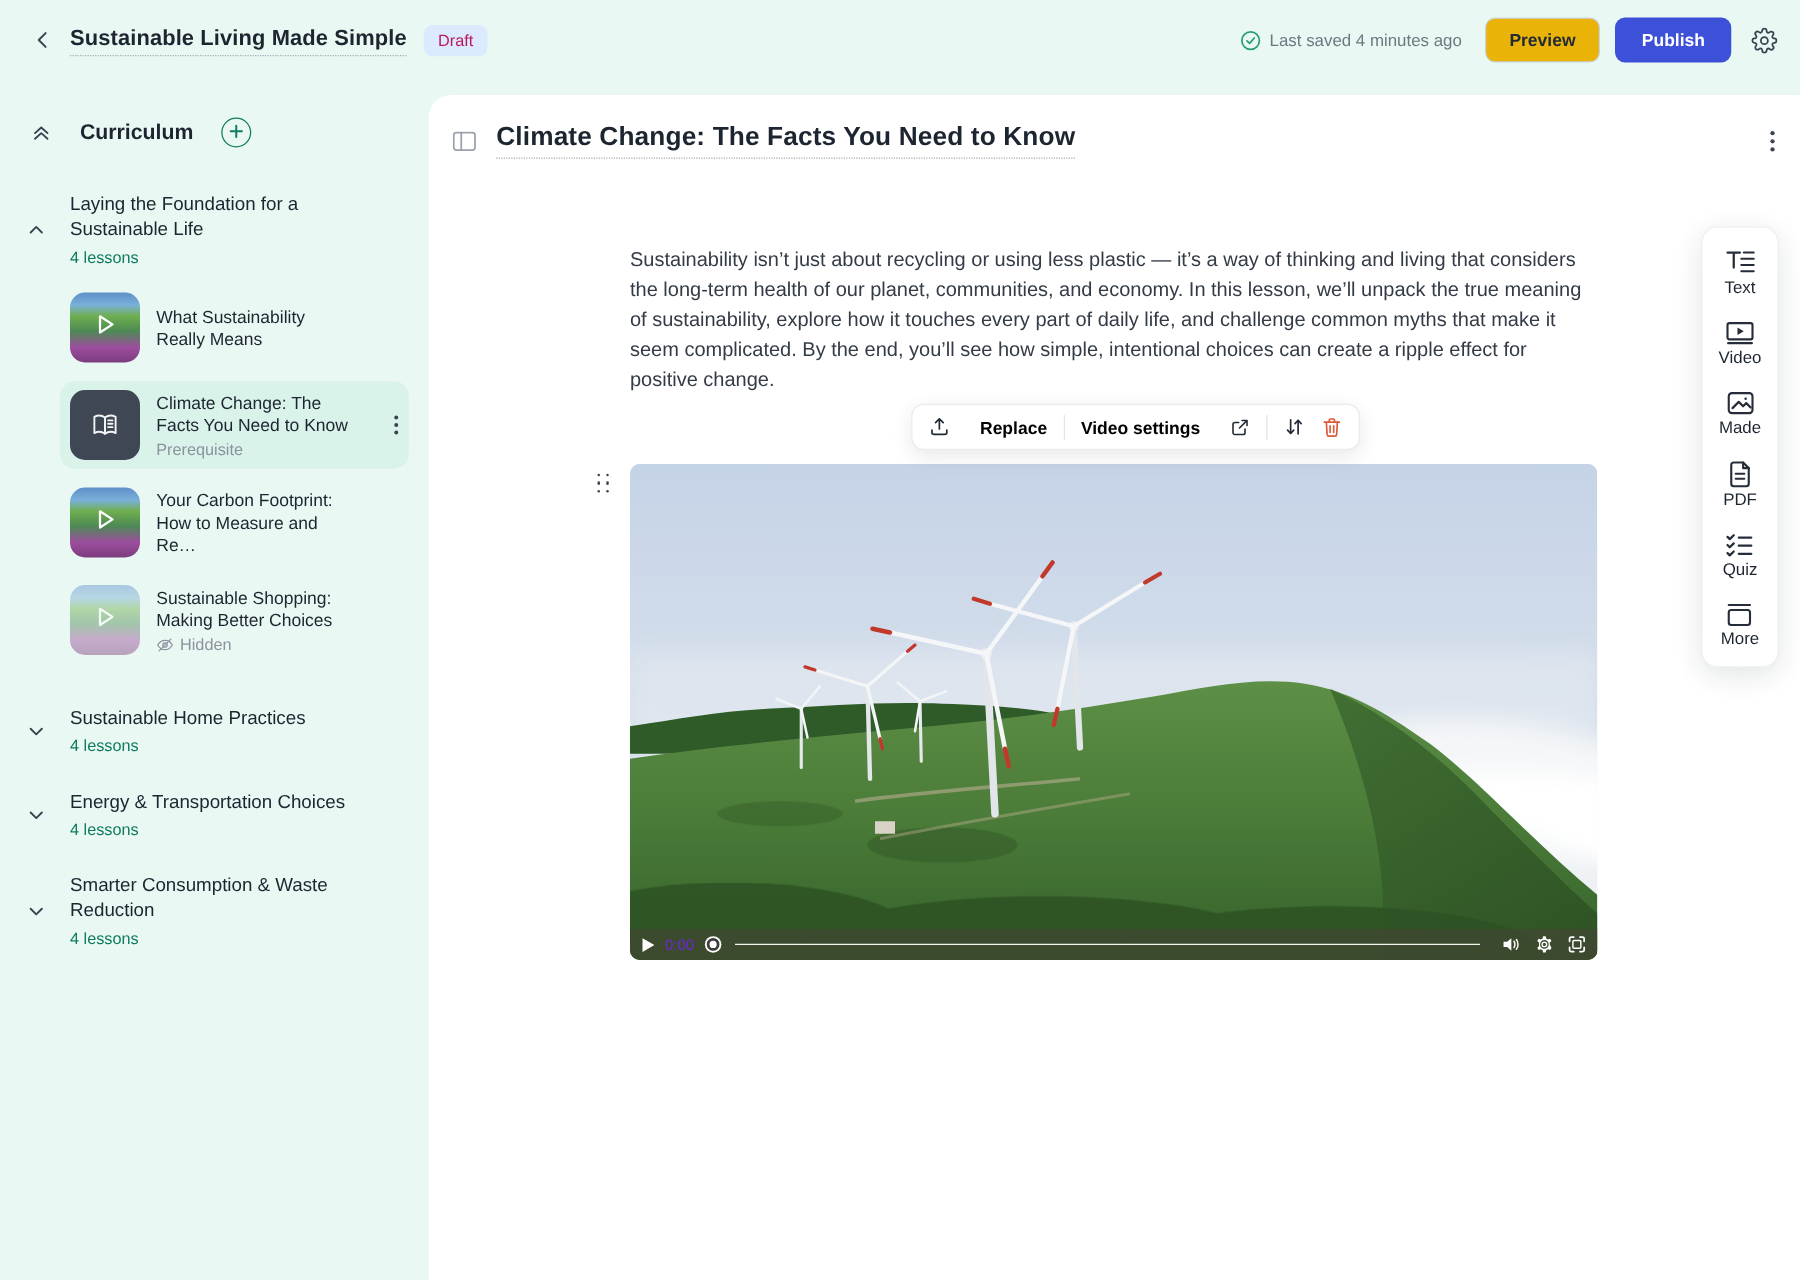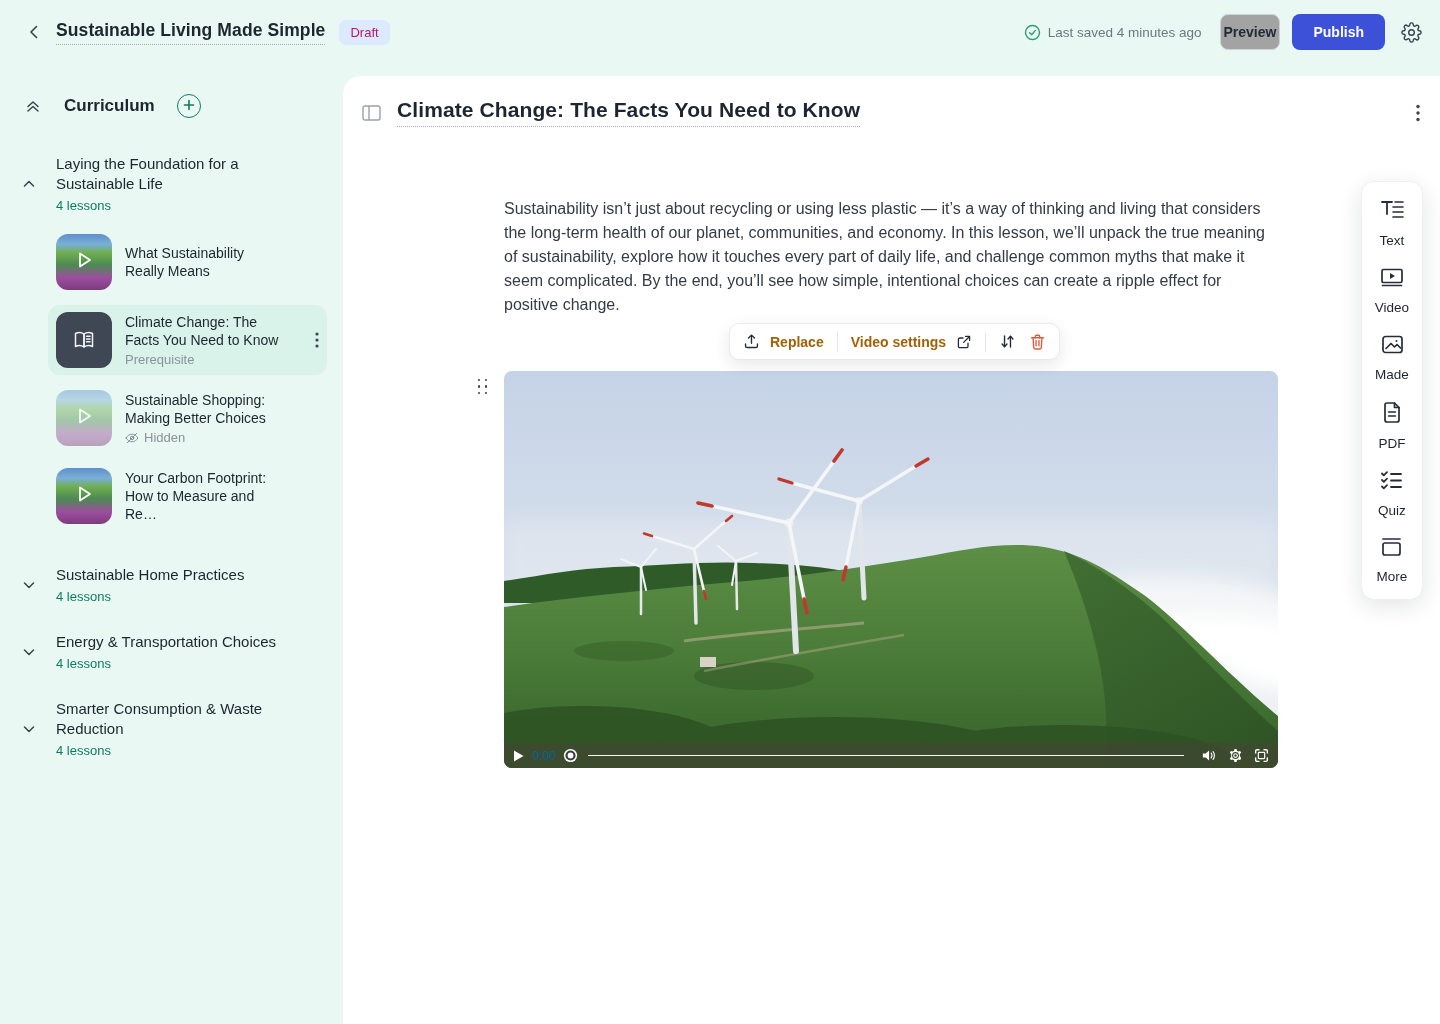--- a/index.html
+++ b/index.html
@@ -12,21 +12,21 @@
             display:flex; align-items:center; padding:0 18px 0 20px; background:#e9f8f2; z-index:5; }
   .back-btn { width:28px; height:28px; border:none; background:transparent; cursor:pointer;
               display:flex; align-items:center; justify-content:center; color:#3a4350; }
   .course-title { margin-left:8px; font-size:17.5px; font-weight:700; letter-spacing:.1px;
                   border-bottom:1.5px dotted #a6adb8; padding-bottom:3px; cursor:text; }
   .badge-draft { margin-left:14px; background:#dbeafe; color:#be185d; font-size:13px; font-weight:500;
                  padding:5px 11px; border-radius:7px; }
   .topbar-spacer { flex:1; }
   .saved { display:flex; align-items:center; gap:7px; color:#6f7782; font-size:13.5px; margin-right:18px; }
   .btn { font-family:inherit; font-size:14px; font-weight:600; border-radius:8px; cursor:pointer; }
-  .btn-preview { background:#a3a3a3; color:#222a36; border:1px solid #c9d2d8; padding:9px 3px; margin-right:12px; }
+  .btn-preview { background:#eab308; color:#222a36; border:1px solid #c9d2d8; padding:9px 19px; margin-right:12px; }
   .btn-publish { background:#3c50d8; color:#fff; border:none; padding:10px 21px; margin-right:16px; }
   .icon-btn { border:none; background:transparent; cursor:pointer; display:flex; align-items:center; justify-content:center; }
 
   
   .sidebar { position:absolute; top:76px; left:0; width:343px; bottom:0; background:#e9f8f2; padding:18px 16px 0 20px; }
   .curr-header { display:flex; align-items:center; gap:12px; margin-left:4px; }
   .curr-title { font-size:17px; font-weight:700; margin-left:10px; }
   .plus-btn { margin-left:10px; width:24px; height:24px; border-radius:50%; border:1.4px solid #0f7b61;
               background:transparent; color:#0f7b61; font-size:16px; line-height:1; cursor:pointer;
               display:flex; align-items:center; justify-content:center; padding-bottom:2px; }
@@ -57,41 +57,41 @@
   .panel-icon { color:#9aa1ac; margin-right:16px; display:flex; }
   .page-title { font-size:21px; font-weight:700; letter-spacing:.1px; border-bottom:1.5px dotted #a6adb8; padding-bottom:4px; cursor:text; }
   .header-kebab { margin-left:auto; }
 
   .paragraph { position:absolute; left:161px; top:121px; width:776px; font-size:16px; line-height:24px; color:#333b46; }
 
   
   .block-toolbar { position:absolute; left:386px; top:247px; height:37px; background:#fff;
                    border:1px solid #e8eaed; border-radius:10px; box-shadow:0 5px 16px rgba(20,30,40,.10);
                    display:flex; align-items:center; padding:0 13px; gap:13px; z-index:4; }
-  .bt-item { display:flex; align-items:center; gap:10px; font-size:14px; font-weight:600; color:#a16207;
+  .bt-item { display:flex; align-items:center; gap:24px; font-size:14px; font-weight:600; color:#000000;
              background:transparent; border:none; cursor:pointer; font-family:inherit; }
   .bt-divider { width:1px; height:20px; background:#e2e5e9; }
 
   
   .drag-handle { position:absolute; left:132px; top:300px; width:16px; height:22px; cursor:grab;
                  display:grid; grid-template-columns:4px 4px; grid-auto-rows:4px; gap:2.5px 3px; align-content:center; justify-content:center; }
   .drag-handle i { width:2.6px; height:2.6px; border-radius:50%; background:#3c4450; }
   .video-frame { position:absolute; left:161px; top:295px; width:774px; height:397px; border-radius:8px; overflow:hidden; }
   .video-frame svg.scene { display:block; }
   .player-bar { position:absolute; left:0; right:0; bottom:0; height:25px; background:rgba(72,66,55,.52);
                 display:flex; align-items:center; padding:0 9px; gap:8px; }
-  .player-time { color:#0369a1; font-size:12px; }
+  .player-time { color:#6d28d9; font-size:12px; }
   .player-line { height:1.6px; background:rgba(255,255,255,.95); flex:0 0 596px; margin-left:2px; }
   .player-right { margin-left:auto; display:flex; align-items:center; gap:11px; }
 
   
   .insert-toolbar { position:absolute; left:1361px; top:181px; width:62px; background:#fff; border-radius:13px;
                     box-shadow:0 6px 22px rgba(20,30,40,.12); border:1px solid #eef0f2;
                     display:flex; flex-direction:column; align-items:center; padding:17px 0 15px; gap:19px; z-index:6; }
-  .it-item { display:flex; flex-direction:column; align-items:center; gap:12px; background:none; border:none;
+  .it-item { display:flex; flex-direction:column; align-items:center; gap:1px; background:none; border:none;
              cursor:pointer; color:#262d3a; font-family:inherit; }
   .it-label { font-size:13.5px; color:#1d2530; }
 </style>
 </head>
 <body>
 
 <div class="screen">
 
   <header class="topbar">
     <button class="back-btn">
@@ -178,50 +178,50 @@
           <button class="icon-btn kebab">
             <svg width="4" height="16" viewBox="0 0 4 16" fill="#3a4350">
                 <circle cx="2" cy="2" r="1.6"></circle>
                 <circle cx="2" cy="8" r="1.6"></circle>
                 <circle cx="2" cy="14" r="1.6"></circle>
               </svg>
           </button>
         </div>
 
         <div class="lesson-row">
+          <div class="thumb">
+            <span class="play">
+              <svg width="22" height="22" viewBox="0 0 22 22" fill="none" stroke="#ffffff" stroke-width="1.8" stroke-linejoin="round">
+                  <path d="M7 4.5 L17 11 L7 17.5 Z"></path>
+                </svg>
+            </span>
+          </div>
+          <div class="lesson-text">
+            <div class="lesson-title" style="width:162px;">Your Carbon Footprint: How to Measure and Re…</div>
+          </div>
+        </div>
+
+        <div class="lesson-row">
           <div class="thumb dimmed">
             <span class="play">
               <svg width="22" height="22" viewBox="0 0 22 22" fill="none" stroke="#ffffff" stroke-width="1.8" stroke-linejoin="round">
                   <path d="M7 4.5 L17 11 L7 17.5 Z"></path>
                 </svg>
             </span>
           </div>
           <div class="lesson-text">
             <div class="lesson-title" style="width:162px;">Sustainable Shopping: Making Better Choices</div>
             <div class="lesson-sub">
               <svg width="14" height="14" viewBox="0 0 24 24" fill="none" stroke="#8b929c" stroke-width="1.7" stroke-linecap="round" stroke-linejoin="round">
                   <path d="M2 12 C4.5 7.5 8 5.5 12 5.5 C16 5.5 19.5 7.5 22 12 C19.5 16.5 16 18.5 12 18.5 C8 18.5 4.5 16.5 2 12 Z"></path>
                   <circle cx="12" cy="12" r="3"></circle>
                   <path d="M4 20 L20 4"></path>
                 </svg>
               <span>Hidden</span>
             </div>
-          </div>
-        </div>
-
-        <div class="lesson-row">
-          <div class="thumb">
-            <span class="play">
-              <svg width="22" height="22" viewBox="0 0 22 22" fill="none" stroke="#ffffff" stroke-width="1.8" stroke-linejoin="round">
-                  <path d="M7 4.5 L17 11 L7 17.5 Z"></path>
-                </svg>
-            </span>
-          </div>
-          <div class="lesson-text">
-            <div class="lesson-title" style="width:162px;">Your Carbon Footprint: How to Measure and Re…</div>
           </div>
         </div>
 
       </div>
     </div>
 
     <div class="section" style="margin-top:34px;">
       <div class="section-row">
         <span class="section-chevron">
           <svg width="16" height="16" viewBox="0 0 16 16" fill="none" stroke="#3a4350" stroke-width="1.5" stroke-linecap="round" stroke-linejoin="round">

